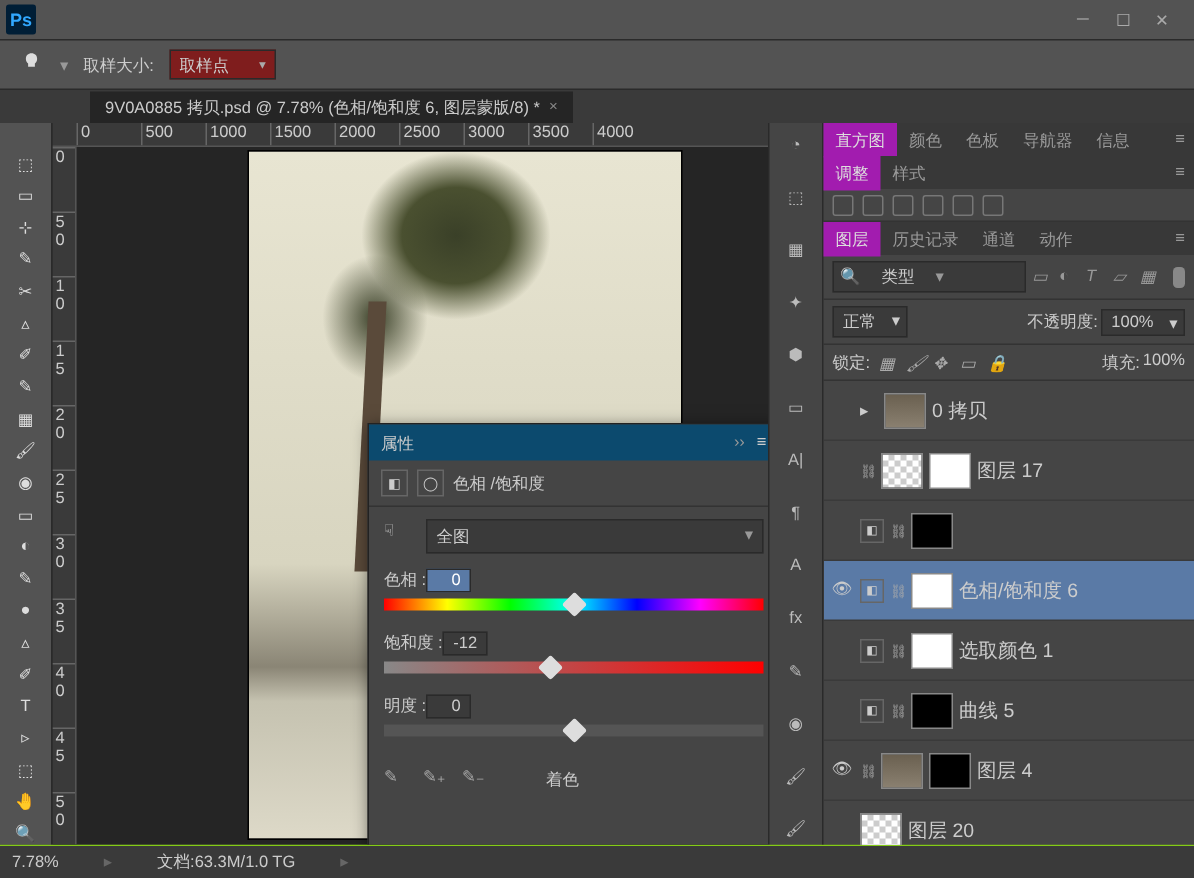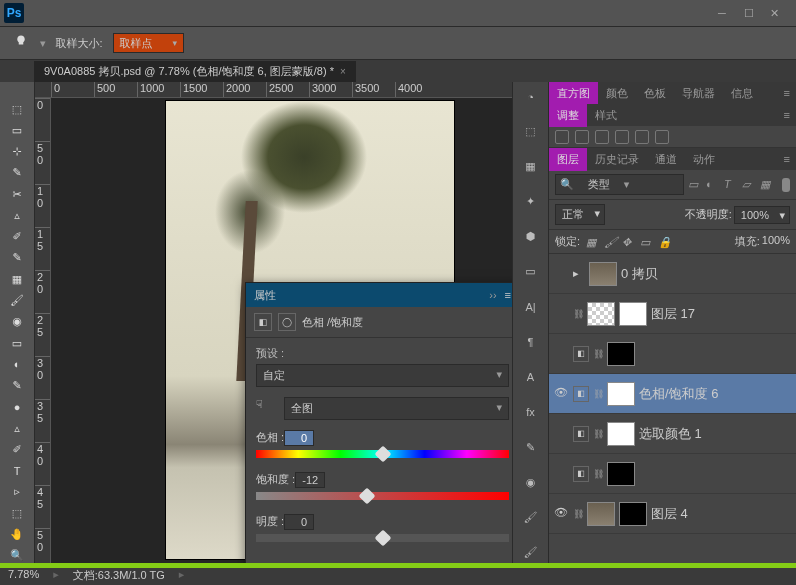--- a/index.html
+++ b/index.html
@@ -5,23 +5,23 @@
 *{box-sizing:border-box;margin:0;padding:0;font-family:"Microsoft YaHei",sans-serif;font-size:11px;color:#ccc;user-select:none}
 body{background:#535353;width:796px;height:585px;overflow:hidden;position:relative}
 .titlebar{height:26px;background:#535353;display:flex;align-items:center;padding-left:4px}
 .ps-logo{width:20px;height:20px;background:#001e36;color:#31a8ff;display:flex;align-items:center;justify-content:center;font-weight:bold;font-size:12px;border-radius:2px}
 .menubar{display:flex;gap:2px;margin-left:8px}
 .menu-item{padding:4px 6px;cursor:default}
 .win-controls{margin-left:auto;display:flex;gap:14px;padding-right:14px}
 .win-btn{width:12px;height:12px;cursor:pointer;color:#aaa}
 .options-bar{height:34px;background:#535353;border-top:1px solid #2a2a2a;border-bottom:1px solid #2a2a2a;display:flex;align-items:center;padding-left:12px;gap:10px}
 .tool-icon{width:18px;height:18px;display:flex;align-items:center;justify-content:center}
-.dropdown{background:#c2410c;border:1px solid #2a2a2a;padding:2px 6px;display:flex;align-items:center;gap:20px;height:20px}
+.dropdown{background:#7f1d1d;border:1px solid #2a2a2a;padding:2px 6px;display:flex;align-items:center;gap:20px;height:20px}
 .dropdown::after{content:"▾";font-size:9px;color:#aaa}
-.tab-bar{height:22px;background:#3a3a3a;display:flex;align-items:center;padding-left:34px}
+.tab-bar{height:22px;background:#3a3a3a;display:flex;align-items:center;padding-left:60px}
 .doc-tab{background:#252525;padding:3px 10px;font-size:10px;color:#bbb;display:flex;align-items:center;gap:6px}
 .doc-tab .x{color:#888;font-size:10px}
 .workspace{display:flex;height:calc(585px - 26px - 34px - 22px - 22px);background:#252525}
 .toolbox{width:35px;background:#535353;display:flex;flex-direction:column;align-items:center;padding-top:20px;gap:7px;border-right:1px solid #2a2a2a}
 .tool{width:22px;height:22px;display:flex;align-items:center;justify-content:center;cursor:pointer;color:#ddd}
 .canvas-area{flex:1;background:#252525;position:relative;overflow:hidden}
 .ruler-h{height:16px;background:#3a3a3a;border-bottom:1px solid #555;display:flex;overflow:hidden;padding-left:16px;font-size:9px;color:#888}
 .ruler-h span{width:43px;border-left:1px solid #666;padding-left:2px}
 .ruler-v{width:16px;position:absolute;top:16px;left:0;bottom:0;background:#3a3a3a;border-right:1px solid #555;font-size:9px;color:#888}
 .ruler-v span{height:43px;display:block;border-top:1px solid #666;padding-left:2px}
@@ -75,21 +75,21 @@
 .layer .vis{width:16px;height:16px;color:#ccc;display:flex;justify-content:center}
 .layer .ind{width:12px}
 .layer .adjicn{width:16px;height:16px;border:1px solid #666;display:flex;align-items:center;justify-content:center;font-size:8px}
 .layer .chain{width:10px;font-size:9px;color:#aaa}
 .layer .thumb{width:28px;height:24px;border:1px solid #888;background:#fff}
 .layer .thumb.checker{background:repeating-conic-gradient(#ccc 0 25%,#fff 0 50%) 0 0/8px 8px}
 .layer .thumb.mask{background:#000}
 .layer .thumb.maskw{background:#fff}
 .layer .thumb.img{background:linear-gradient(#6a6050,#8a8070)}
 .layer .name{flex:1;font-size:13px;white-space:nowrap;overflow:hidden}
-.statusbar{height:22px;background:#3a3a3a;border-top:5px solid #84cc16;display:flex;padding:0 8px;gap:14px;font-size:10px;color:#aaa}
+.statusbar{height:22px;background:#3a3a3a;border-top:1px solid #84cc16;display:flex;align-items:center;padding:0 8px;gap:30px;font-size:10px;color:#aaa}
 svg{width:100%;height:100%}
 </style>
 </head>
 <body>
 
 <div class="titlebar">
   <div class="ps-logo">Ps</div>
   <div class="win-controls">
     <div class="win-btn">─</div>
     <div class="win-btn">☐</div>
@@ -177,26 +177,20 @@
         <span class="title">属性</span>
         <span class="collapse">››</span>
         <span style="margin-left:8px">≡</span>
       </div>
       <div class="panel-sub">
         <span class="icn">◧</span>
         <span class="icn">◯</span>
         <span>色相 /饱和度</span>
       </div>
       <div class="panel-body">
-        <div class="prop-row">
-          <label>预设 :</label>
-          <div class="prop-select">
-              <span>自定</span>
-            </div>
-        </div>
         <div class="prop-row" style="display:flex;gap:6px;align-items:center">
           <span class="icn" style="width:22px;height:22px">☟</span>
           <div class="prop-select" style="flex:1">
               <span>全图</span>
             </div>
         </div>
         <div class="slider-row">
           <div class="slider-header">
               <span>色相 :</span>
               <span class="slider-val sel">0</span>
@@ -345,27 +339,33 @@
           <div class="adjicn">◧</div>
           <div class="chain">⛓</div>
           <div class="thumb maskw"></div>
           <div class="name">选取颜色 1</div>
         </div>
         <div class="layer">
           <div class="vis"></div>
           <div class="adjicn">◧</div>
           <div class="chain">⛓</div>
           <div class="thumb mask"></div>
+          <div class="name">曲线 5</div>
         </div>
         <div class="layer">
           <div class="vis">👁</div>
           <div class="chain">⛓</div>
           <div class="thumb img"></div>
           <div class="thumb mask"></div>
           <div class="name">图层 4</div>
+        </div>
+        <div class="layer">
+          <div class="vis"></div>
+          <div class="thumb checker"></div>
+          <div class="name">图层 20</div>
         </div>
       </div>
   </div>
 </div>
 
 <div class="statusbar">
   <span>7.78%</span>
   <span style="color:#666">▸</span>
   <span>文档:63.3M/1.0 TG</span>
   <span style="color:#666">▸</span>

